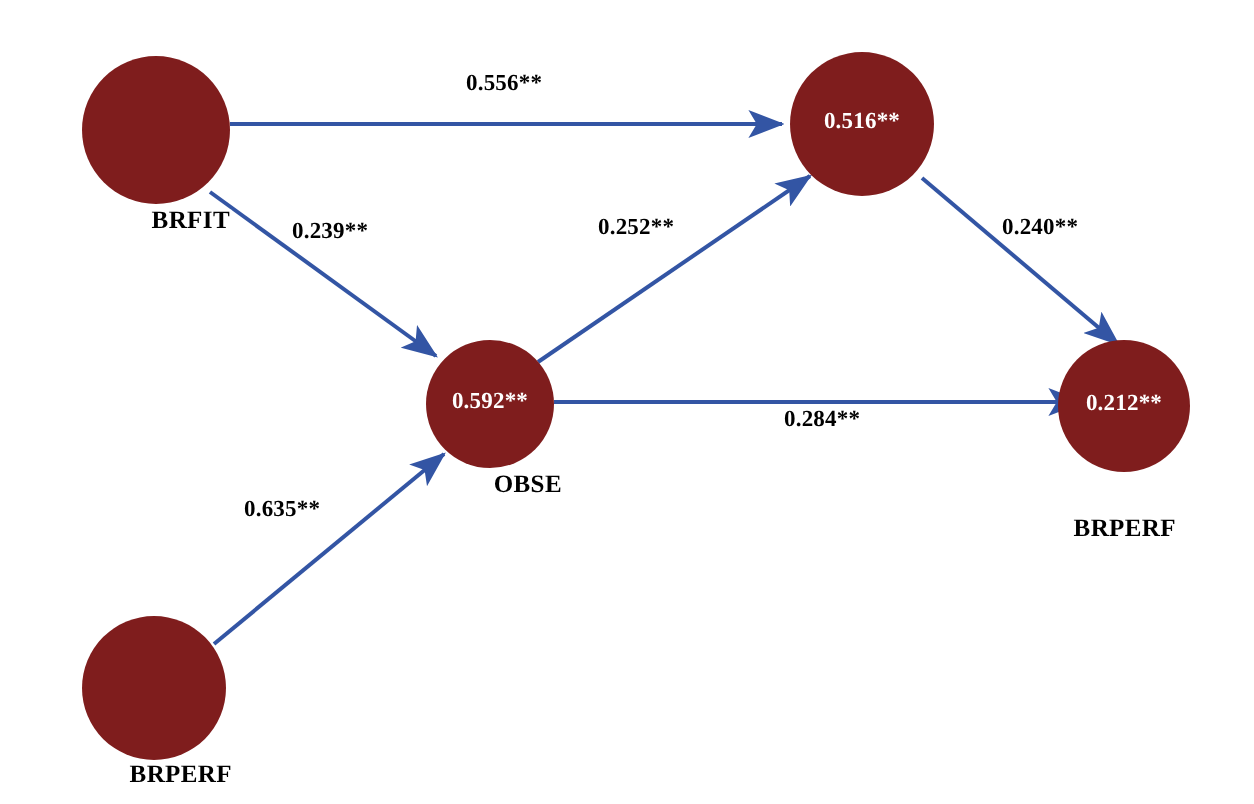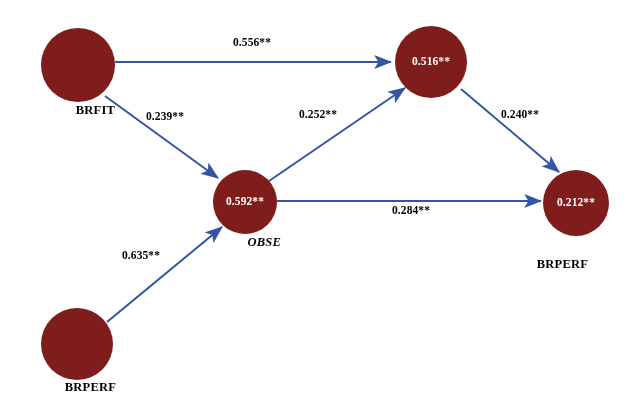--- a/index.html
+++ b/index.html
@@ -111,23 +111,23 @@
   </div>
   <div class="node-label" style="left:41px; top:103px; width:74px;">BRFIT</div>
 
   <div class="node" style="left:395px; top:26px; width:72px; height:72px;">
     <span class="node-value">0.516**</span>
   </div>
 
   <div class="node" style="left:213px; top:170px; width:64px; height:64px;">
     <span class="node-value">0.592**</span>
   </div>
-  <div class="node-label" style="left:209px; top:235px; width:72px;font-style:italic;">OBSE</div>
+  <div class="node-label" style="left:209px; top:235px; width:72px;">OBSE</div>
 
-  <div class="node" style="left:543px; top:170px; width:66px; height:66px;">
+  <div class="node" style="left:529px; top:170px; width:66px; height:66px;">
     <span class="node-value">0.212**</span>
   </div>
   <div class="node-label" style="left:508px; top:237px; width:80px;margin-top:20px;">BRPERF</div>
 
   <div class="node" style="left:41px; top:308px; width:72px; height:72px;">
     <span class="node-value"></span>
   </div>
   <div class="node-label" style="left:40px; top:380px; width:76px;">BRPERF</div>
 
   <div class="edge-label" style="left:233px; top:36px;">0.556**</div>

